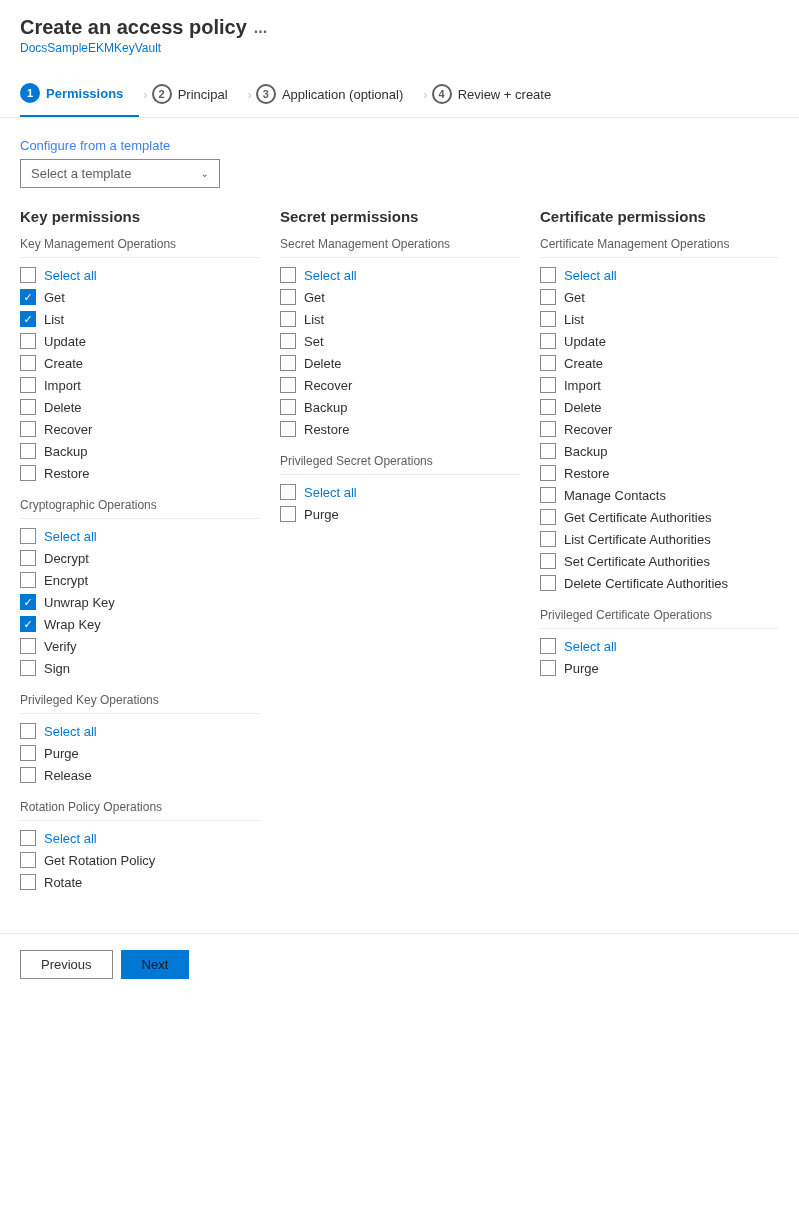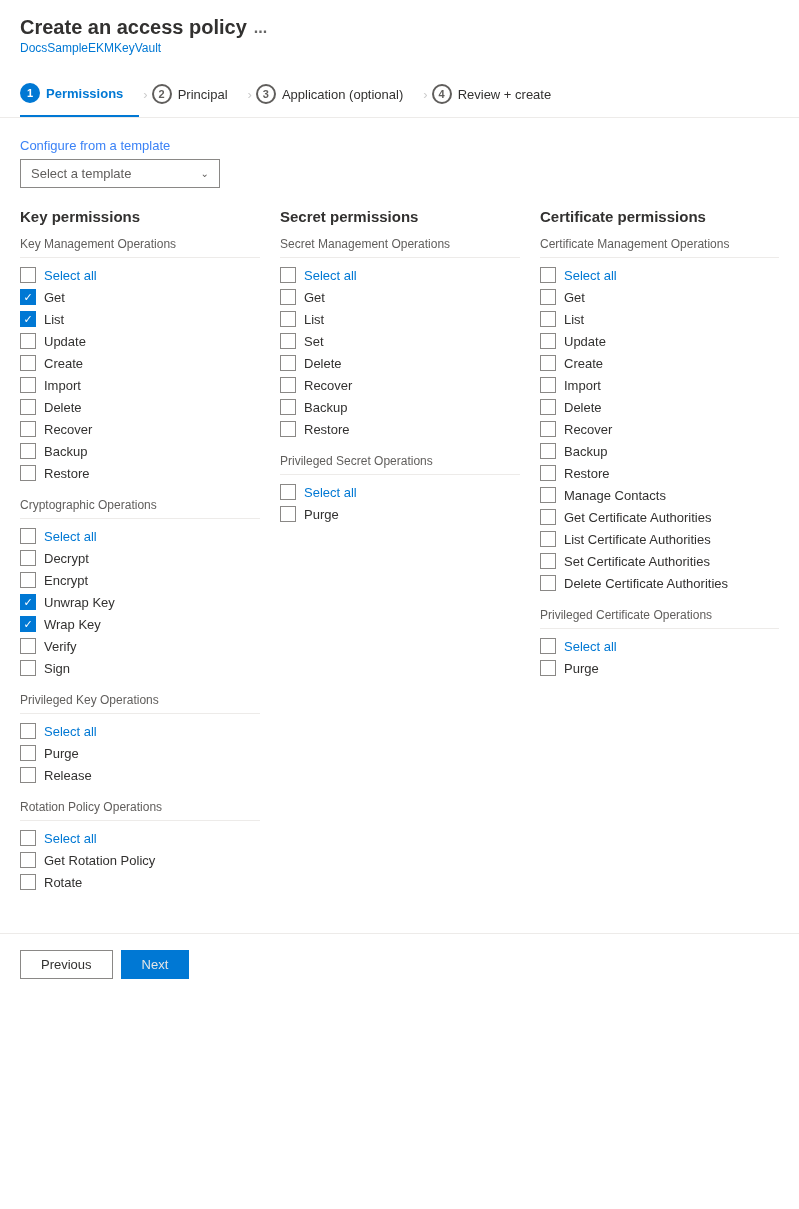--- a/index.html
+++ b/index.html
@@ -38,21 +38,21 @@
     .checkbox-row.select-all label { color: #0078d4; font-size: 13px; }
 
     .cb-wrap { position: relative; width: 16px; height: 16px; flex-shrink: 0; }
     .cb-wrap input[type="checkbox"] { position: absolute; opacity: 0; width: 16px; height: 16px; cursor: pointer; z-index: 2; margin: 0; }
     .cb-box { width: 16px; height: 16px; border: 1px solid #8a8886; background: #fff; display: flex; align-items: center; justify-content: center; pointer-events: none; }
     .cb-box.checked { background: #0078d4; border-color: #0078d4; }
     .cb-box.checked::after { content: '✓'; color: #fff; font-size: 11px; line-height: 1; }
 
     .footer { border-top: 1px solid #edebe9; padding: 16px 20px; display: flex; gap: 8px; margin-top: 20px; }
     .btn { padding: 6px 20px; font-size: 13px; cursor: pointer; border: 1px solid #8a8886; background: #fff; color: #323130; }
-    .btn.primary { background: #0078d4; color: #e5e5e5; border-color: #0078d4; }
+    .btn.primary { background: #0078d4; color: #0f172a; border-color: #0078d4; }
   </style>
 </head>
 <body>
 
 <div class="page-header">
   <div class="page-title">
     <span>Create an access policy</span>
     <span class="page-title-dots">...</span>
   </div>
   <div class="page-subtitle">DocsSampleEKMKeyVault</div>

